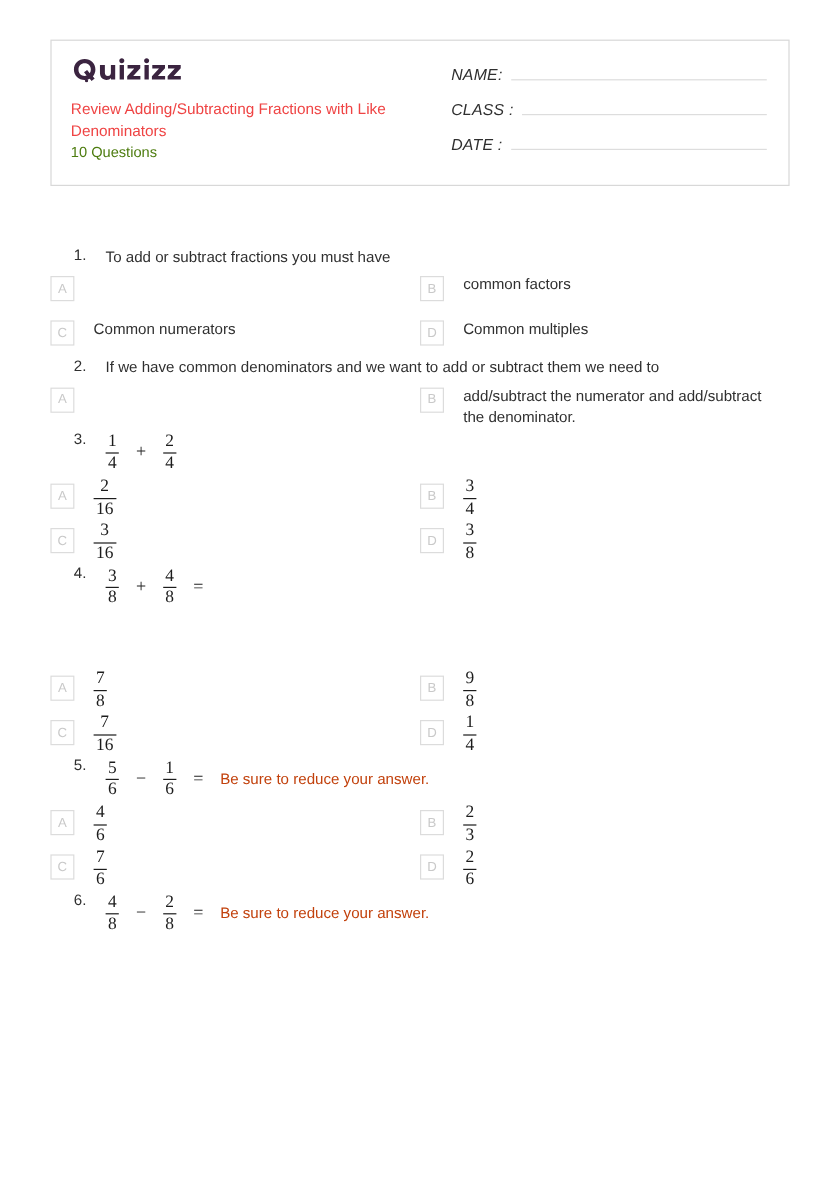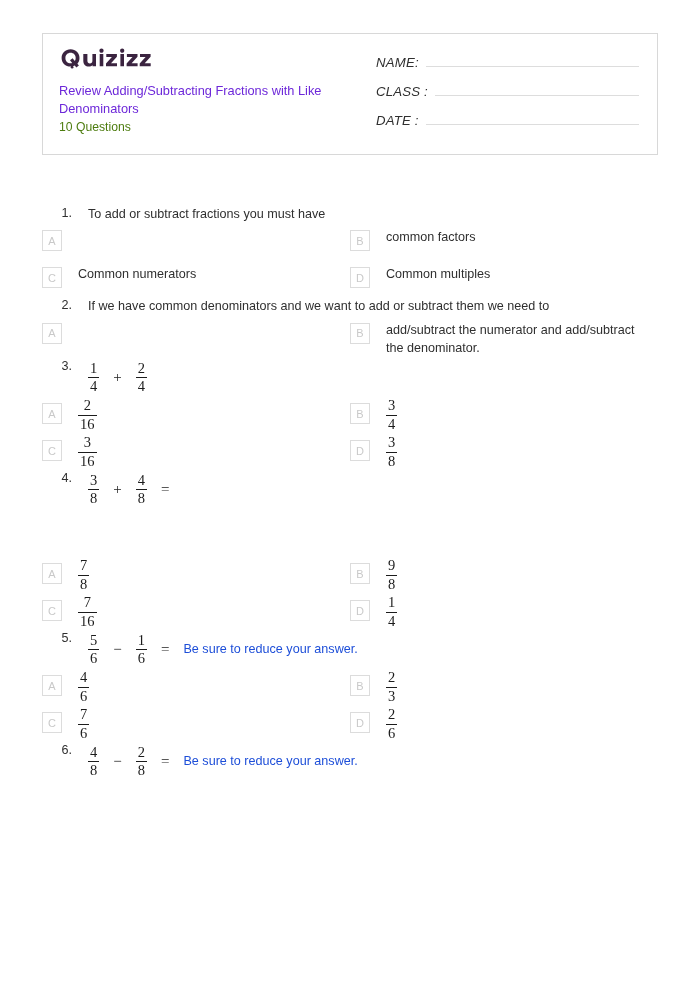--- a/index.html
+++ b/index.html
@@ -28,21 +28,21 @@
   }
   .logo {
     display: block;
     margin-bottom: 13px;
     line-height: 1;
   }
   .logo svg { display: block; }
   .quiz-title {
     font-size: 12.8px;
     line-height: 1.42;
-    color: #6d28d9;
+    color: #ef4444;
     width: 300px;
     margin-bottom: 2px;
   }
   .quiz-sub {
     font-size: 12.2px;
     color: #4d7c0f;
     line-height: 1.3;
   }
   .header-right {
     flex: 1;
@@ -99,21 +99,21 @@
   
   .q-math {
     margin-left: 16px;
     display: flex;
     align-items: center;
     gap: 14px;
     min-height: 38px;
   }
   .q-math .note {
     font-size: 12.6px;
-    color: #1d4ed8;
+    color: #c2410c;
     font-family: "Liberation Sans", sans-serif;
     white-space: nowrap;
   }
 
   
   .frac {
     display: inline-flex;
     flex-direction: column;
     align-items: center;
     font-family: "Liberation Serif", serif;

